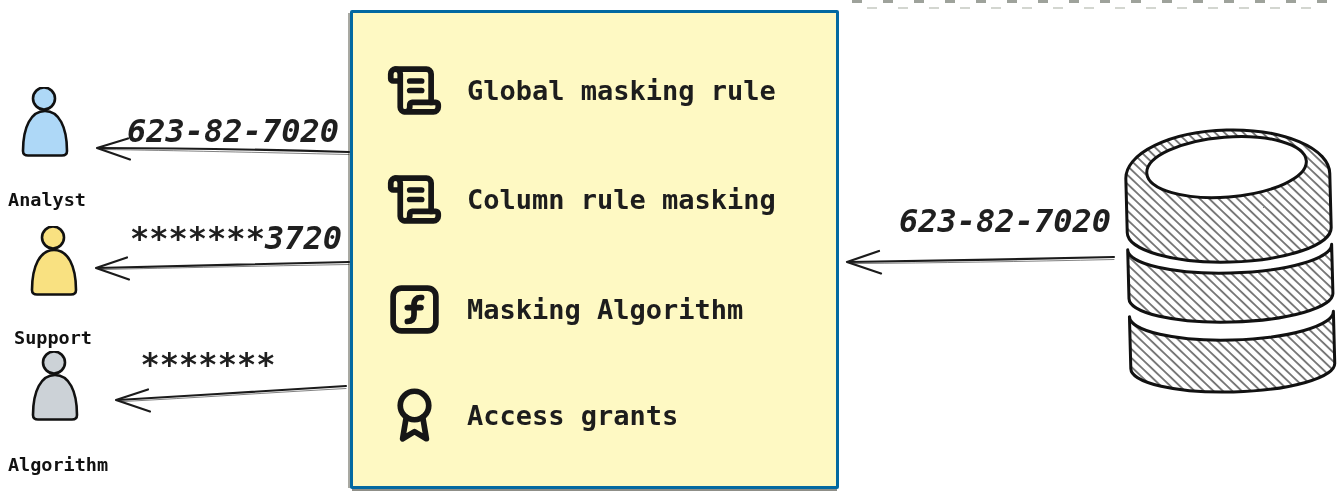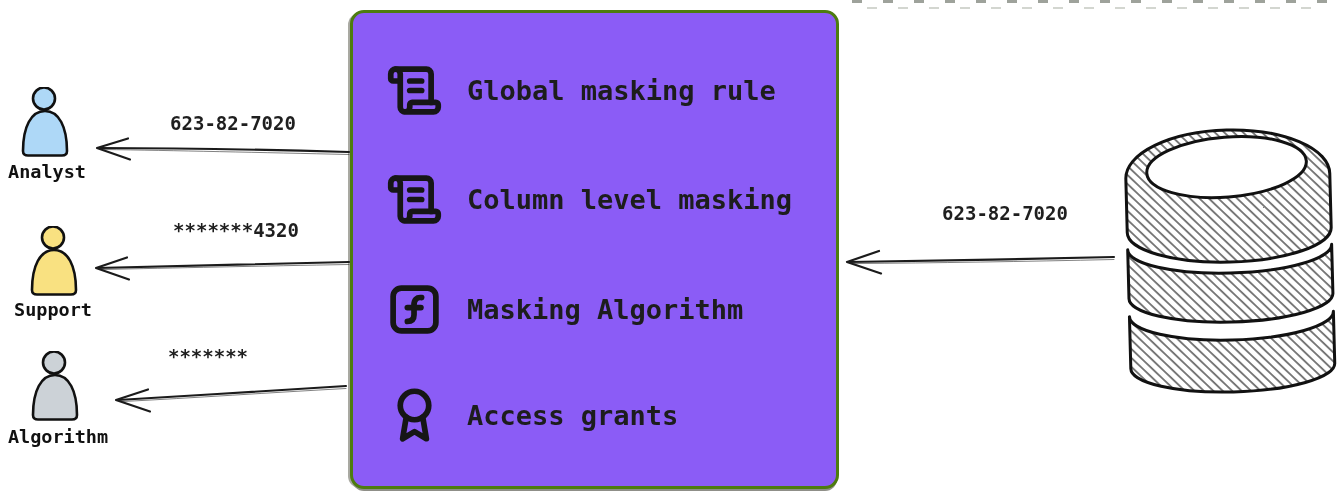--- a/index.html
+++ b/index.html
@@ -9,42 +9,42 @@
   }
   
   .top-dash{position:absolute;top:0;left:852px;width:488px;height:3px;
     background:repeating-linear-gradient(90deg,#9ea29b 0 10px,transparent 10px 31px);}
   .top-dash.second{top:7px;left:867px;height:2px;width:460px;
     background:repeating-linear-gradient(90deg,#d3d6d0 0 10px,transparent 10px 31px);}
 
   
   .policy-box{
     position:absolute;left:350px;top:10px;width:489px;height:479px;
-    background:#8b5cf6;border:3px solid #4d7c0f;border-radius:14px;
+    background:#fef9c3;border:3px solid #0369a1;border-radius:2px;
     box-shadow:0 4px 0 -2px #8f8f88,-4px 1px 0 -2px #a9a9a2;
     box-sizing:border-box;
   }
   .policy-row{
     position:absolute;left:0;width:100%;height:62px;
     display:flex;align-items:center;gap:24px;padding-left:33px;box-sizing:border-box;
   }
   .policy-row .icon{flex:0 0 auto;display:flex;align-items:center;justify-content:center;}
   .policy-row .icon svg{display:block;}
   .policy-label{font-size:27px;font-weight:700;letter-spacing:0;white-space:nowrap;color:#1d1d1d;}
 
   
   .avatar{position:absolute;}
   .user-label{
     position:absolute;transform:translateX(-50%);
-    font-size:18.5px;font-weight:700;color:#111;white-space:nowrap;
+    font-size:18.5px;font-weight:700;color:#111;white-space:nowrap;margin-top:28px;
   }
   
   .flow-label{
     position:absolute;transform:translateX(-50%);
-    font-size:19px;font-weight:700;color:#1f1f1f;white-space:nowrap;
+    font-size:32px;font-weight:700;color:#1f1f1f;white-space:nowrap;font-style:italic;
   }
   .overlay{position:absolute;left:0;top:0;pointer-events:none;}
 </style>
 </head>
 <body>
 
 <div class="stage">
 
   <div class="top-dash"></div>
   <div class="top-dash second"></div>
@@ -61,21 +61,21 @@
   </svg>
   <div class="user-label" style="left:53px;top:299px">Support</div>
 
   <svg class="avatar" style="left:31px;top:351px" width="50" height="70" viewBox="0 0 50 70">
     <circle cx="23" cy="11.5" r="11" stroke="#111" stroke-width="2.6" fill="#ccd2d7"></circle>
     <path d="M2,64 C2,40 10,24 24,24 C38,24 46,40 46,64 C46,67.5 44,68.5 41,68.5 L7,68.5 C4,68.5 2,67.5 2,64 Z" stroke="#111" stroke-width="2.6" fill="#ccd2d7"></path>
   </svg>
   <div class="user-label" style="left:58px;top:426px">Algorithm</div>
 
   <div class="flow-label" style="left:233px;top:112px">623-82-7020</div>
-  <div class="flow-label" style="left:236px;top:219px">*******4320</div>
+  <div class="flow-label" style="left:236px;top:219px">*******3720</div>
   <div class="flow-label" style="left:208px;top:345px">*******</div>
   <div class="flow-label" style="left:1005px;top:202px">623-82-7020</div>
 
   <div class="policy-box">
 
     <div class="policy-row" style="top:46px">
       <span class="icon">
         <svg width="57" height="57" viewBox="0 0 24 24" fill="none" stroke="#161616" stroke-width="2.4" stroke-linecap="round" stroke-linejoin="round">
           <path d="M15 12h-5"></path>
             <path d="M15 8h-5"></path>
@@ -88,21 +88,21 @@
 
     <div class="policy-row" style="top:155px">
       <span class="icon">
         <svg width="57" height="57" viewBox="0 0 24 24" fill="none" stroke="#161616" stroke-width="2.4" stroke-linecap="round" stroke-linejoin="round">
           <path d="M15 12h-5"></path>
             <path d="M15 8h-5"></path>
             <path d="M19 17V5a2 2 0 0 0-2-2H4"></path>
           <path d="M8 21h12a2 2 0 0 0 2-2v-1a1 1 0 0 0-1-1H11a1 1 0 0 0-1 1v1a2 2 0 1 1-4 0V5a2 2 0 1 0-4 0v2a1 1 0 0 0 1 1h3"></path>
         </svg>
       </span>
-      <span class="policy-label">Column level masking</span>
+      <span class="policy-label">Column rule masking</span>
     </div>
 
     <div class="policy-row" style="top:371px">
       <span class="icon">
         <svg width="57" height="60" viewBox="0 0 24 24" fill="none" stroke="#161616" stroke-width="2.4" stroke-linecap="round" stroke-linejoin="round">
           <circle cx="12" cy="8" r="6"></circle>
           <path d="M15.477 12.89 17 22l-5-3-5 3 1.523-9.11"></path>
         </svg>
       </span>
       <span class="policy-label">Access grants</span>

